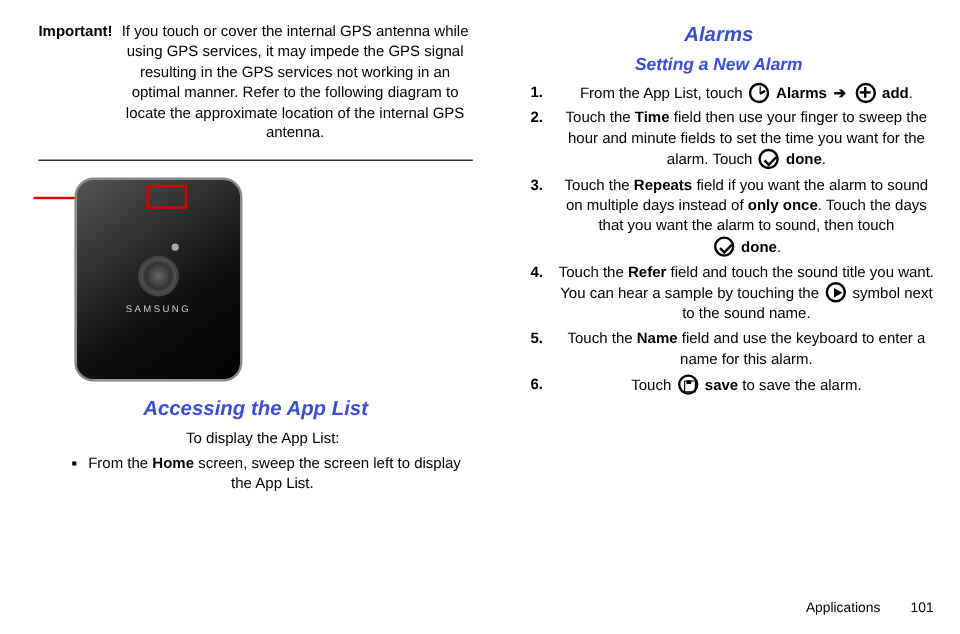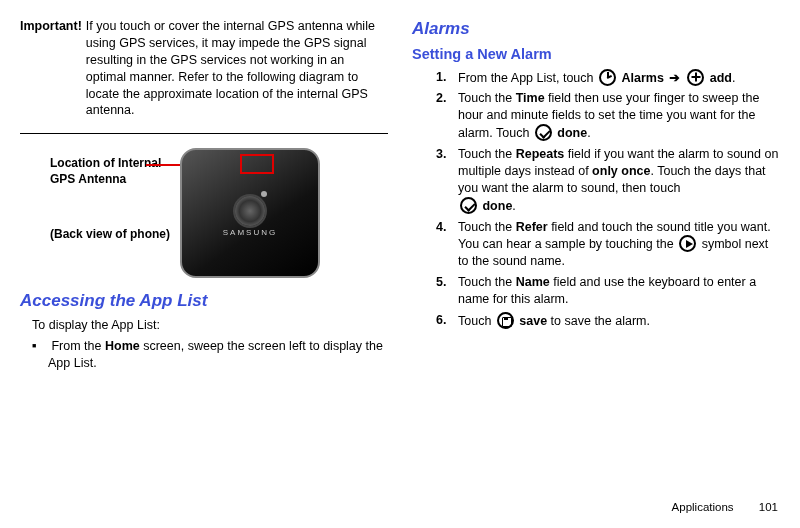--- a/index.html
+++ b/index.html
@@ -9,22 +9,23 @@
     font-family: Arial, Helvetica, sans-serif;
     font-size: 12.5px;
     line-height: 1.35;
     color: #000;
     background: #fff;
     position: relative;
     overflow: hidden;
   }
   .page {
     display: flex;
-    padding: 18px 20px 0 20px;
+    padding: 18px 20px 0 32px;
     gap: 24px;
+    text-align: center;
   }
   .col {
     flex: 1;
     min-width: 0;
   }
   .important-row {
     display: flex;
     margin-bottom: 14px;
   }
   .important-label {
@@ -50,21 +51,21 @@
     width: 130px;
     font-weight: bold;
     font-size: 12px;
     line-height: 1.3;
   }
   .diagram-labels .lbl1 { margin-top: 8px; }
   .diagram-labels .lbl2 { margin-top: 40px; }
   .phone-wrap { position: relative; }
   .phone {
     width: 140px;
-    height: 130px;
+    height: 170px;
     background: linear-gradient(145deg,#555 0%, #111 60%, #000 100%);
     border-radius: 16px;
     border: 2px solid #888;
     position: relative;
   }
   .phone::before {
     content:"";
     position:absolute;
     left:50%; top:48%;
     transform:translate(-50%,-50%);
@@ -106,20 +107,21 @@
   }
   h2.section {
     color: #3a4fd9;
     font-style: italic;
     font-weight: bold;
     font-size: 17px;
     margin: 6px 0 4px 0;
   }
   h3.subsection {
     color: #3a4fd9;
+    font-style: italic;
     font-weight: bold;
     font-size: 14.5px;
     margin: 2px 0 4px 0;
   }
   .intro {
     margin: 2px 0 4px 12px;
   }
   ul.square {
     list-style: none;
     margin-left: 28px;
@@ -237,24 +239,20 @@
 
   <div class="col">
 
     <div class="important-row">
       <div class="important-label">Important!</div>
       <div class="important-text">If you touch or cover the internal GPS antenna while using GPS services, it may impede the GPS signal resulting in the GPS services not working in an optimal manner. Refer to the following diagram to locate the approximate location of the internal GPS antenna.</div>
     </div>
     <hr class="rule">
 
     <div class="diagram">
-      <div class="diagram-labels">
-        <div class="lbl1">Location of Internal GPS Antenna</div>
-        <div class="lbl2">(Back view of phone)</div>
-      </div>
       <div class="phone-wrap">
         <div class="callout-line"></div>
         <div class="phone">
           <div class="flash"></div>
           <div class="brand">SAMSUNG</div>
         </div>
         <div class="callout-box"></div>
       </div>
     </div>
 

